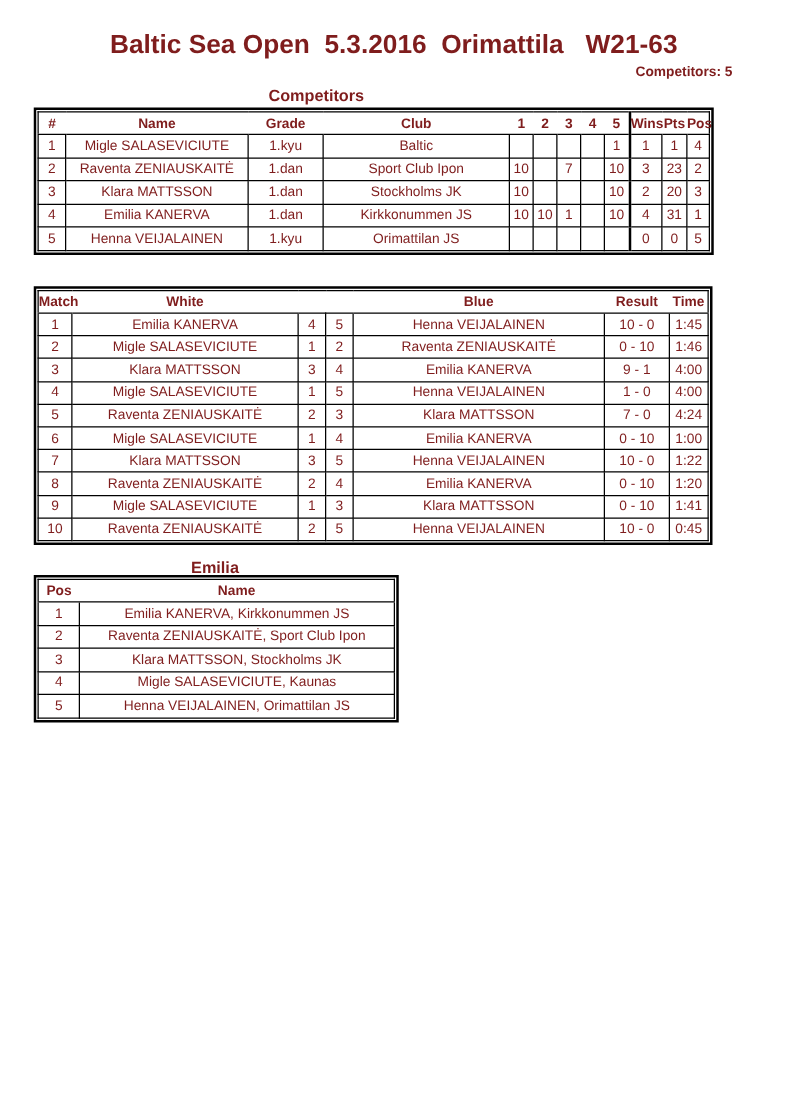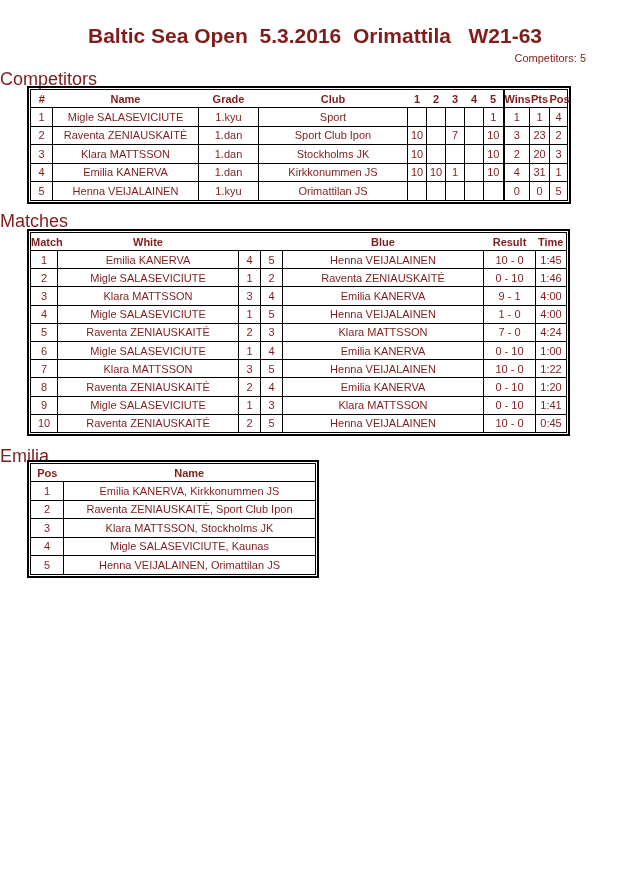--- a/index.html
+++ b/index.html
@@ -8,25 +8,25 @@
     background: #ffffff; color: #7f1d1d;
     font-family: "Liberation Sans", sans-serif; overflow: hidden;
   }
   .title {
     position: absolute; top: 23px; left: 0; right: 0;
     text-align: center; font-weight: bold; font-size: 21px; line-height: 1.2;
     white-space: pre;
   }
   .count {
     position: absolute; top: 52px; left: 0; width: 586px;
-    text-align: right; font-weight: normal; font-size: 11px;
+    text-align: right; font-weight: bold; font-size: 11px;
   }
   .sec {
-    position: absolute; font-weight: normal; font-size: 18px;
-    line-height: 1.2;
+    position: absolute; font-weight: bold; font-size: 13px;
+    text-align: center; line-height: 1.2;
   }
   #sec-competitors { top: 69px;  left: 0; width: 506px; }
   #sec-matches     { top: 211px; left: 0; width: 582px; }
   #sec-results     { top: 446px; left: 0; width: 344px; }
 
   table.tbl {
     position: absolute; left: 30px;
     border-collapse: collapse; table-layout: fixed;
     border: 1px solid #000;
     outline: 2px solid #000; outline-offset: 1px;
@@ -91,21 +91,21 @@
         <th class="bl2">Wins</th>
         <th>Pts</th>
         <th>Pos</th>
       </tr>
     </thead>
     <tbody>
       <tr>
         <td>1</td>
         <td class="l">Migle SALASEVICIUTE</td>
         <td>1.kyu</td>
-        <td class="l">Sport</td>
+        <td class="l">Baltic</td>
         <td></td>
         <td></td>
         <td></td>
         <td></td>
         <td>1</td>
         <td class="bl2">1</td>
         <td>1</td>
         <td>4</td>
       </tr>
       <tr>
@@ -160,21 +160,20 @@
         <td></td>
         <td></td>
         <td></td>
         <td class="bl2">0</td>
         <td>0</td>
         <td>5</td>
       </tr>
     </tbody>
   </table>
 
-  <div class="sec" id="sec-matches">Matches</div>
 
   <table class="tbl" id="matches-table">
     <colgroup>
       <col style="width:27px">
         <col style="width:181px">
         <col style="width:22px">
         <col style="width:22px">
       <col style="width:201px">
         <col style="width:52px">
         <col style="width:31px">

